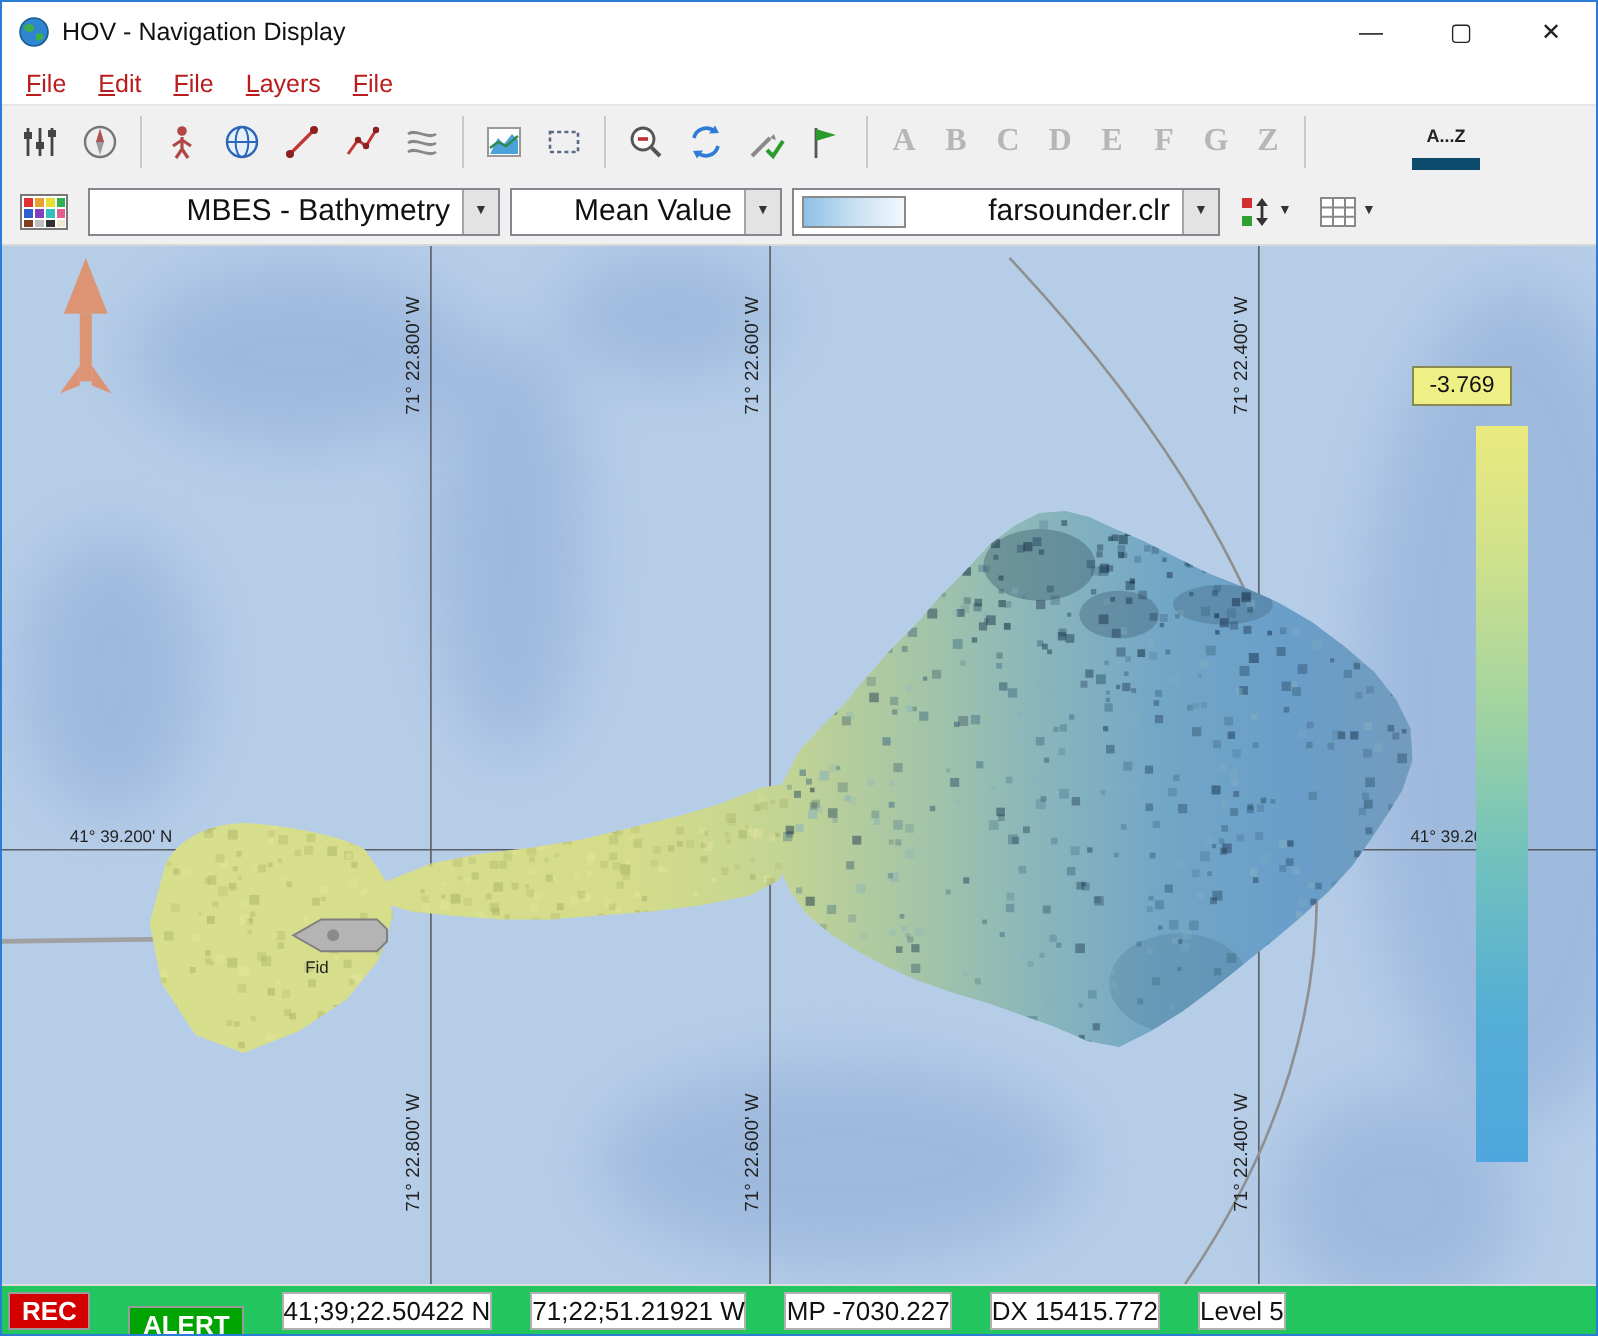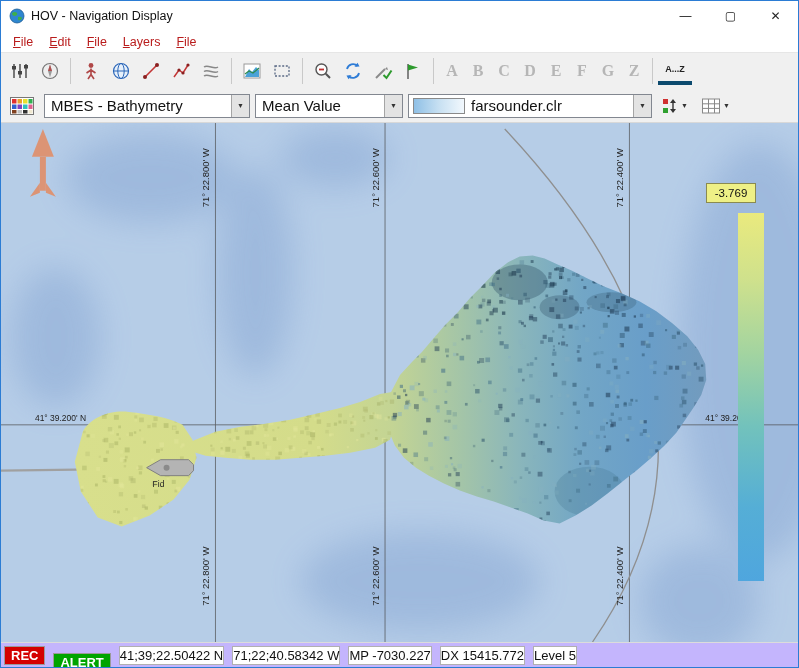--- a/index.html
+++ b/index.html
@@ -17,39 +17,39 @@
   .menubar { height:21px; background:#fff; display:flex; align-items:center; padding-left:4px; flex:0 0 auto; }
   .menu-item { display:inline-block; padding:2px 8px; font-size:12.5px; color:#b91c1c; }
   .menu-item::first-letter { text-decoration:underline; }
 
   
   .tb1 { height:37px; background:#f0f0f0; border-top:1px solid #e6e6e6; display:flex; align-items:center; padding:0 4px; flex:0 0 auto; }
   .tb2 { height:34px; background:#f0f0f0; display:flex; align-items:center; padding:0 4px; gap:5px; flex:0 0 auto; border-bottom:1px solid #d8d8d8; }
   .tbtn { width:30px; height:30px; display:flex; align-items:center; justify-content:center; border:1px solid transparent; }
   .sep { width:1px; height:26px; background:#c9c9c9; margin:0 5px; }
   .letter-btn { width:26px; height:28px; display:flex; align-items:center; justify-content:center; font-family:"Liberation Serif", serif; font-size:16px; font-weight:bold; color:#b6b6b6; }
-  .sort-btn { width:34px; height:28px; display:flex; align-items:center; justify-content:center; font-size:9px; font-weight:bold; color:#222; border-bottom:4px solid #0c4a6e; }
+  .sort-btn { width:34px; height:28px; display:flex; align-items:center; justify-content:center; font-size:9px; font-weight:bold; color:#222; border-bottom:6px solid #0c4a6e;margin-left:48px; }
 
   
   .combo { height:24px; background:#fff; border:1px solid #828790; display:flex; align-items:center; font-size:15px; color:#111; }
-  .combo .txt { flex:1; padding:0 6px; white-space:nowrap; overflow:hidden; }
+  .combo .txt { flex:1; padding:0 6px; white-space:nowrap; overflow:hidden;text-align:right; }
   .dd-btn { width:18px; height:100%; background:#e3e3e3; border-left:1px solid #a5a5a5; display:flex; align-items:center; justify-content:center; font-size:7px; color:#333; }
   .cmap-strip { width:52px; height:16px; margin-left:4px; border:1px solid #8a8a8a; background:linear-gradient(to right,#8fc0e6,#c7e0f2,#f2f8fd); flex:0 0 auto; }
   .icon-dd { height:26px; display:flex; align-items:center; gap:2px; padding:0 3px; border:1px solid transparent; }
   .mini-caret { font-size:7px; color:#333; }
 
   
   .map-area { flex:1 1 auto; position:relative; overflow:hidden; background:#b6cde7; }
   .map-area svg.mainmap { position:absolute; inset:0; width:100%; height:100%; }
   .colorbar { position:absolute; left:737px; top:90px; width:26px; height:368px;
     background:linear-gradient(to bottom,#eaea7e 0%,#cfe18c 18%,#a3d4a0 38%,#72c2bc 58%,#55aed6 80%,#4fa6de 100%); }
   .cbar-label { position:absolute; left:705px; top:60px; width:50px; height:20px; background:#eef086; border:1px solid #8a8a50; display:flex; align-items:center; justify-content:center; font-size:11.5px; color:#111; }
 
   
-  .statusbar { height:25px; background:#c4b5fd; border-top:1px solid #dcdcdc; display:flex; align-items:center; gap:8px; padding:0 3px; font-size:13px; flex:0 0 auto; }
+  .statusbar { height:25px; background:#22c55e; border-top:1px solid #dcdcdc; display:flex; align-items:center; gap:19px; padding:0 3px; font-size:13px; flex:0 0 auto; }
   .badge { padding:1px 6px; color:#fff; font-weight:bold; border:1px solid #9a9a9a; }
   .badge.rec { background:#d40000; }
   .badge.alert { background:#00a400;margin-top:15px; }
   .panel { background:#fff; border:1px solid #b0b0b0; padding:1px 0; color:#111; white-space:nowrap; }
 
   .gratext { font-size:9.5px; fill:#222; }
   .gratext-sm { font-size:8.5px; fill:#222; }
 </style>
 </head>
 <body>
@@ -201,25 +201,25 @@
         <rect x="2" y="13" width="4.5" height="3.5" fill="#804020"></rect>
           <rect x="7.5" y="13" width="4.5" height="3.5" fill="#c0c0c0"></rect>
           <rect x="13" y="13" width="4.5" height="3.5" fill="#303030"></rect>
           <rect x="18.5" y="13" width="4" height="3.5" fill="#f0e8d0"></rect>
       </svg>
     </div>
     <div class="combo" style="width:206px">
       <span class="txt">MBES - Bathymetry</span>
       <span class="dd-btn">▼</span>
     </div>
-    <div class="combo" style="width:148px">
+    <div class="combo" style="width:136px">
       <span class="txt">Mean Value</span>
       <span class="dd-btn">▼</span>
     </div>
-    <div class="combo" style="width:244px">
+    <div class="combo" style="width:214px">
       <span class="cmap-strip"></span>
       <span class="txt">farsounder.clr</span>
       <span class="dd-btn">▼</span>
     </div>
     <div class="icon-dd">
       <svg width="18" height="18" viewBox="0 0 18 18">
         <rect x="2" y="2" width="5" height="5" fill="#d03030"></rect>
         <rect x="2" y="11" width="5" height="5" fill="#30a030"></rect>
         <polygon points="12,2 15,6 9,6" fill="#333"></polygon>
         <line x1="12" y1="6" x2="12" y2="12" stroke="#333" stroke-width="1.4"></line>
@@ -1202,19 +1202,19 @@
     </svg>
 
     <div class="colorbar"></div>
     <div class="cbar-label">-3.769</div>
   </div>
 
   <div class="statusbar">
     <span class="badge rec">REC</span>
     <span class="badge alert">ALERT</span>
     <span class="panel">41;39;22.50422 N</span>
-    <span class="panel">71;22;40.58342 W</span>
+    <span class="panel">71;22;51.21921 W</span>
     <span class="panel">MP -7030.227</span>
     <span class="panel">DX 15415.772</span>
     <span class="panel">Level 5</span>
   </div>
 
 </div>
 
 </body></html>

